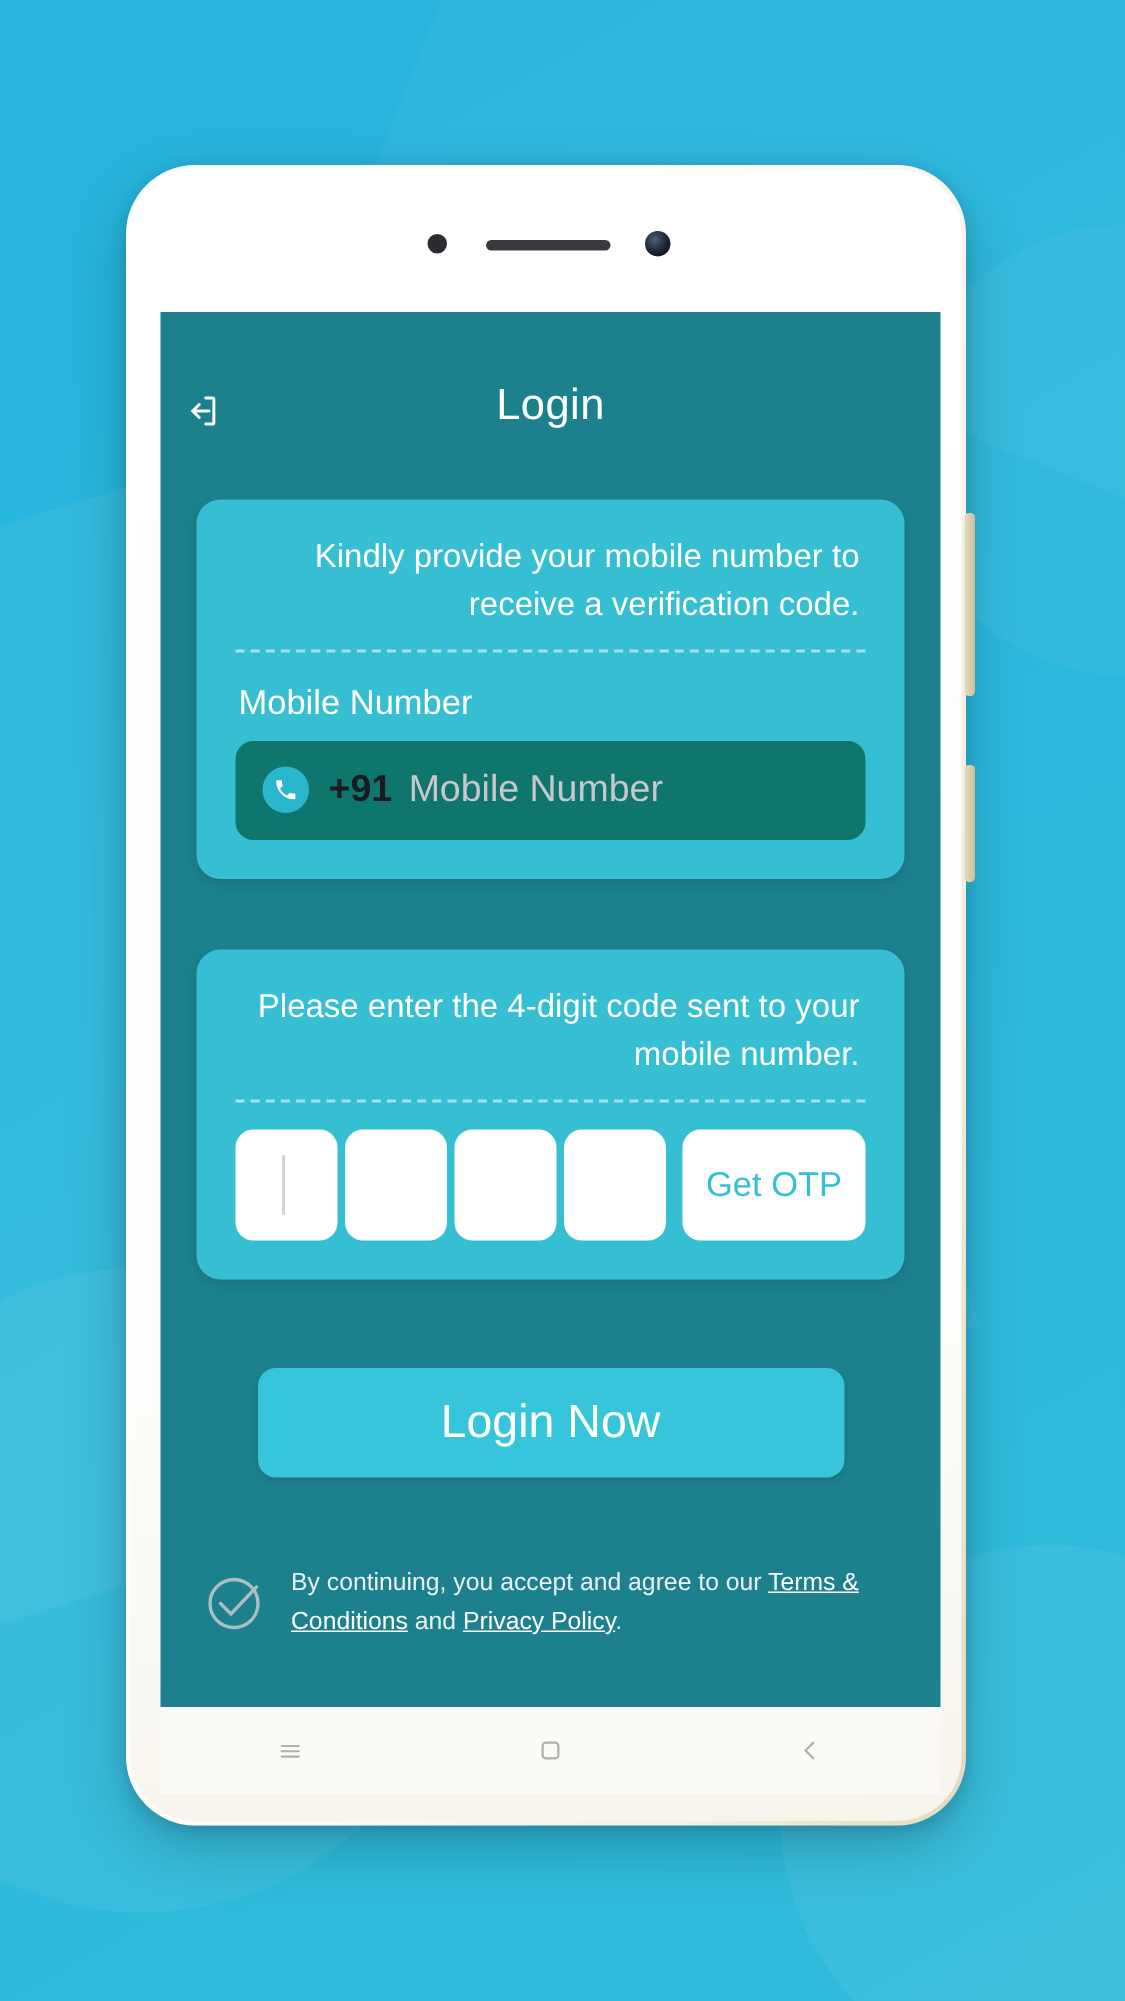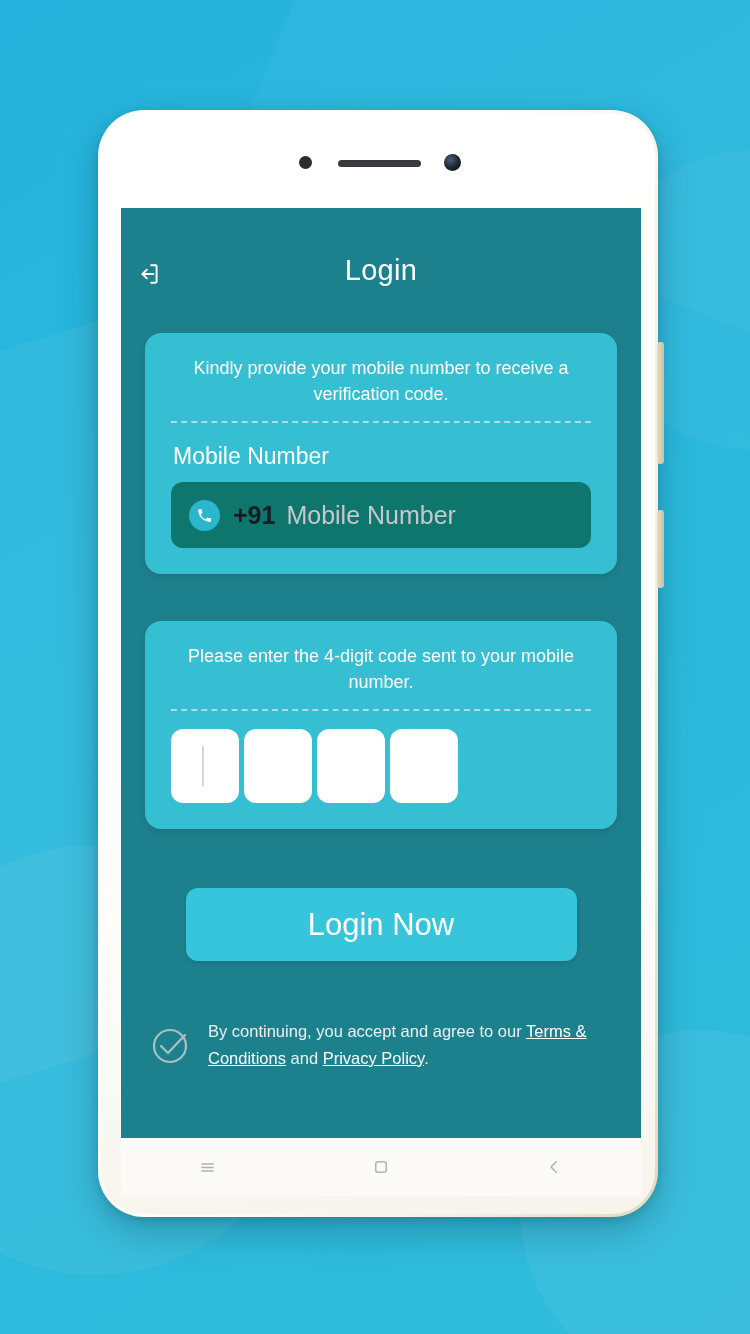--- a/index.html
+++ b/index.html
@@ -41,21 +41,21 @@
     width: 800px; height: 620px;
     left: 330px; top: -320px;
     background: rgba(255,255,255,0.035);
     transform: rotate(22deg);
     pointer-events: none;
   }
 
   
   #phone {
     position: absolute;
-    left: 98px;
+    left: 84px;
     top: 110px;
     width: 560px;
     height: 1107px;
     border-radius: 46px;
     background: linear-gradient(105deg, #ffffff 0%, #fdfcf8 48%, #f4efe2 78%, #e4d9bf 100%);
     box-shadow: 0 14px 38px rgba(0,0,0,0.22), 0 3px 10px rgba(0,0,0,0.12);
     padding: 3px;
   }
   #phone-body {
     width: 100%;
@@ -141,23 +141,23 @@
   
   .card {
     margin: 0 24px;
     background: #36bfd2;
     border-radius: 16px;
     padding: 22px 26px 26px 26px;
     box-shadow: 0 3px 7px rgba(0,0,0,0.10);
   }
   .card-note {
     color: #ffffff;
-    font-size: 18px;
+    font-size: 22px;
     line-height: 1.45;
-    text-align: center;
+    text-align: right;
     padding: 0 4px 14px 4px;
     font-weight: 400;
   }
   .dashed-div {
     height: 0;
     border-top: 2px dashed rgba(255,255,255,0.55);
     margin-bottom: 6px;
   }
 
   
@@ -344,20 +344,21 @@
         </div>
 
         <div class="card" id="otp-card">
           <div class="card-note">Please enter the 4-digit code sent to your mobile number.</div>
           <div class="dashed-div"></div>
           <div id="otp-row">
             <div class="otp-box focused"></div>
             <div class="otp-box"></div>
             <div class="otp-box"></div>
             <div class="otp-box"></div>
+            <button id="get-otp-button">Get OTP</button>
           </div>
         </div>
 
         <button id="login-now-button">Login Now</button>
 
         <div id="terms-row">
           <span id="terms-check-icon">
             <svg width="48" height="48" viewBox="0 0 48 48" fill="none" stroke="#a9bfc2" stroke-width="2.2" stroke-linecap="round" stroke-linejoin="round">
               <circle cx="23" cy="25" r="16"></circle>
               <path d="M14 25l7 7 17-18"></path>

